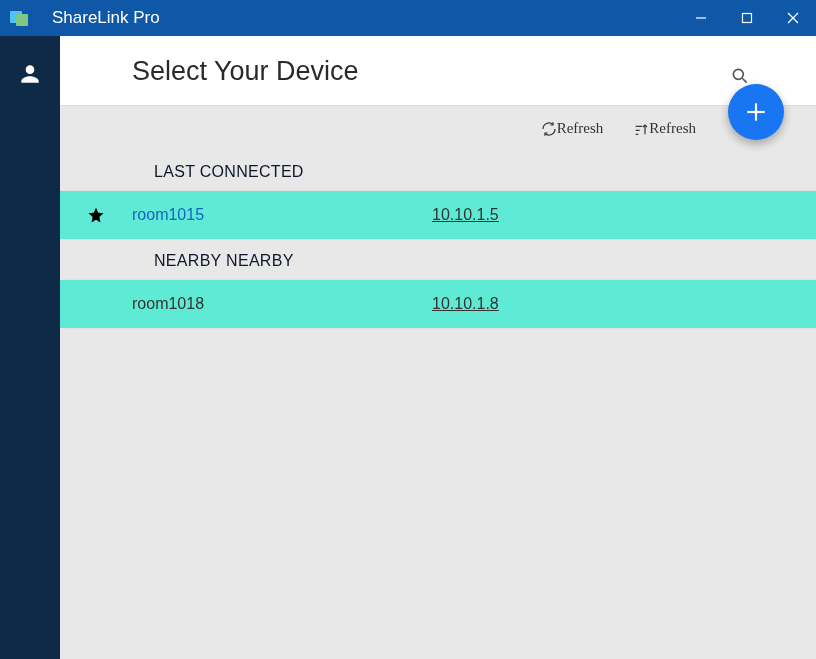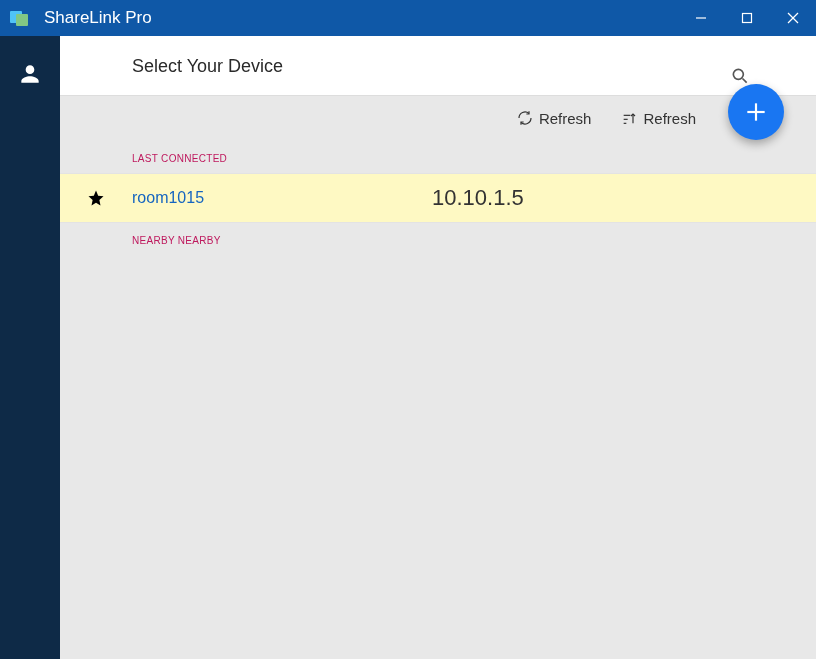--- a/index.html
+++ b/index.html
@@ -1,46 +1,46 @@
 <!DOCTYPE html>
 <html><head>
   <meta charset="utf-8">
   <style>
     * { margin: 0; padding: 0; box-sizing: border-box; }
     body { font-family: "Segoe UI", Arial, sans-serif; width: 816px; height: 659px; overflow: hidden; background: #e8e8e8; }
     .window { width: 816px; height: 659px; display: flex; flex-direction: column; }
     .titlebar { height: 36px; background: #0f58a7; display: flex; align-items: center; color: #fff; }
-    .titlebar-left { display: flex; align-items: center; gap: 16px; padding-left: 10px; }
+    .titlebar-left { display: flex; align-items: center; gap: 24px; padding-left: 10px; }
     .app-icon { width: 18px; height: 18px; position: relative; }
     .app-icon .sq1 { position: absolute; width: 12px; height: 12px; background: #4fc3f7; top: 2px; left: 0; border-radius: 1px; }
     .app-icon .sq2 { position: absolute; width: 12px; height: 12px; background: #81c784; top: 5px; left: 6px; border-radius: 1px; }
     .app-title { font-size: 17px; font-weight: 400; }
     .titlebar-right { margin-left: auto; display: flex; }
     .win-btn { width: 46px; height: 36px; display: flex; align-items: center; justify-content: center; cursor: pointer; }
     .win-btn svg { stroke: #fff; fill: none; }
     .body-area { flex: 1; display: flex; background: #e8e8e8; }
     .sidebar { width: 60px; background: #0e2a47; display: flex; flex-direction: column; align-items: center; padding-top: 18px; }
     .sidebar-btn { width: 40px; height: 40px; display: flex; align-items: center; justify-content: center; cursor: pointer; border-radius: 4px; }
     .sidebar-btn svg { fill: #fff; }
     .main { flex: 1; position: relative; background: #e8e8e8; }
     .header-card { background: #fff; margin: 0; padding: 20px 30px 18px 72px; border-bottom: 1px solid #ddd; position: relative; }
-    .page-title { font-size: 18px; font-weight: 400; color: #2a2a2a; }
+    .page-title { font-size: 27px; font-weight: 400; color: #2a2a2a; }
     .search-btn { position: absolute; right: 66px; top: 30px; cursor: pointer; }
     .toolbar { display: flex; justify-content: flex-end; gap: 30px; padding: 14px 120px 14px 0; font-size: 15px; color: #333; }
-    .toolbar-btn { display: inline-flex; align-items: flex-start; gap: 6px; cursor: pointer; }
+    .toolbar-btn { display: inline-flex; align-items: flex-end; gap: 0; cursor: pointer; font-family: Liberation Serif, serif; }
     .toolbar-btn svg { stroke: #333; fill: none; }
-    .section-label { font-size: 10px; color: #be185d; letter-spacing: 0.3px; padding: 12px 0 10px 72px; }
+    .section-label { font-size: 16px; color: #0f172a; letter-spacing: 0.3px; padding: 12px 0 10px 94px; }
     .device-list { }
-    .device-row { display: flex; align-items: center; background: #fef9c3; border-top: 1px solid #e3e3e3; border-bottom: 1px solid #e3e3e3; height: 50px; cursor: pointer; margin-top: -1px; }
+    .device-row { display: flex; align-items: center; background: #5eead4; border-top: 1px solid #e3e3e3; border-bottom: 1px solid #e3e3e3; height: 50px; cursor: pointer; margin-top: -1px; }
     .device-row + .device-row { }
     .star-cell { width: 72px; display: flex; justify-content: center; }
     .star-cell svg { fill: #000; }
     .name-cell { width: 300px; font-size: 16px; color: #333; }
     .device-row.last .name-cell { color: #1565c0; }
-    .ip-cell { font-size: 22px; color: #333; }
+    .ip-cell { font-size: 16px; color: #333; text-decoration: underline; }
     .fab { position: absolute; top: 48px; right: 32px; width: 56px; height: 56px; border-radius: 50%; background: #1976f2; display: flex; align-items: center; justify-content: center; cursor: pointer; box-shadow: 0 4px 10px rgba(0,0,0,0.3); z-index: 10; }
     .fab svg { stroke: #fff; }
   </style>
 </head>
 <body>
 
 <div class="window">
   <div class="titlebar">
     <div class="titlebar-left">
       <div class="app-icon">
@@ -126,16 +126,21 @@
                 <path d="M12 2l2.9 6.9L22 9.8l-5.5 4.9L18 22l-6-3.6L6 22l1.5-7.3L2 9.8l7.1-.9z"></path>
               </svg>
           </div>
           <div class="name-cell">room1015</div>
           <div class="ip-cell">10.10.1.5</div>
         </div>
       </div>
 
       <div class="section-label">NEARBY NEARBY</div>
       <div class="device-list">
+        <div class="device-row">
+          <div class="star-cell"></div>
+          <div class="name-cell">room1018</div>
+          <div class="ip-cell">10.10.1.8</div>
+        </div>
       </div>
     </div>
   </div>
 </div>
 
 </body></html>

